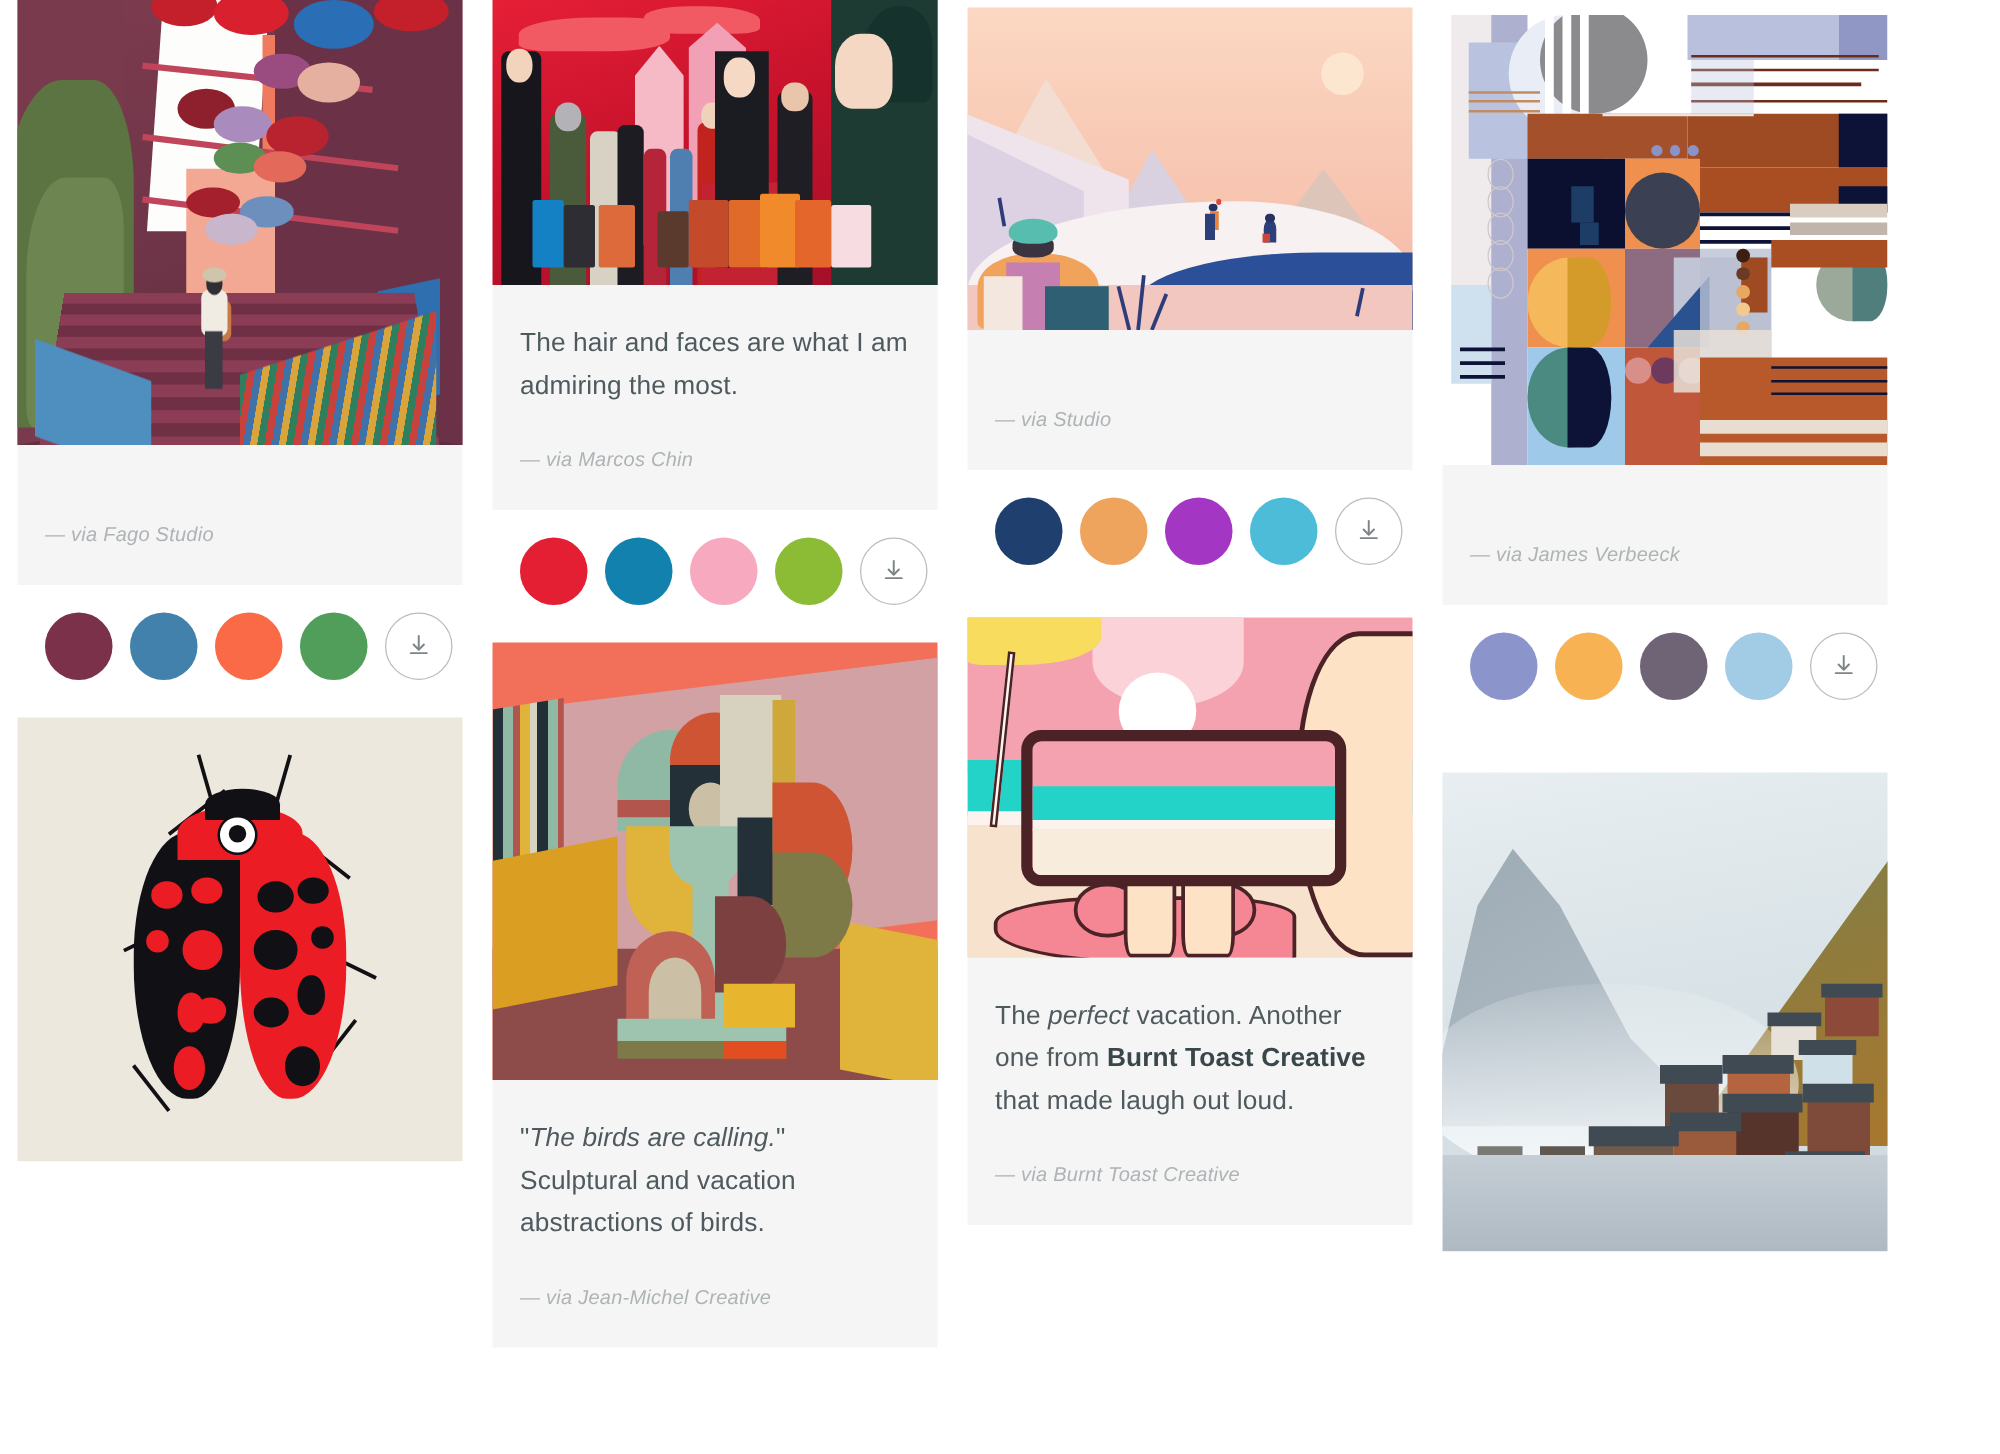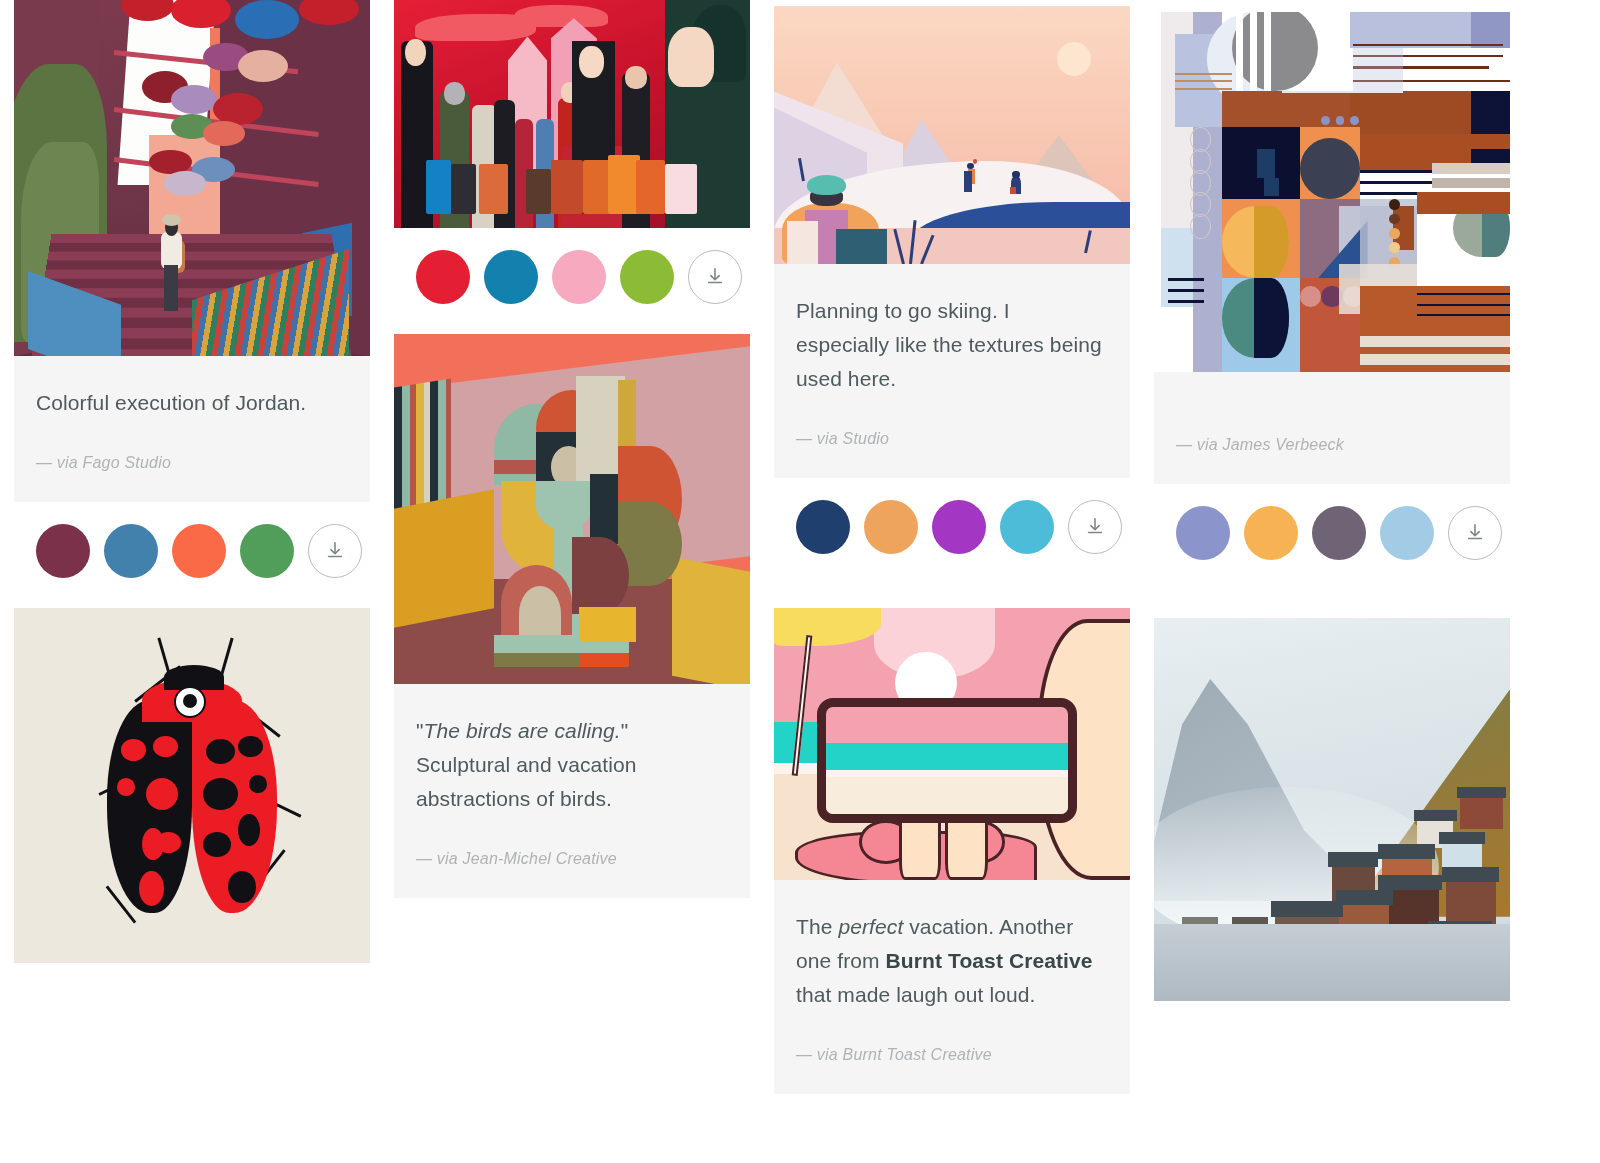--- a/index.html
+++ b/index.html
@@ -212,21 +212,20 @@
         <div class="rail"></div>
         <div class="person">
           <div class="bag"></div>
           <div class="torso"></div>
           <div class="legs"></div>
           <div class="head"></div>
           <div class="hat"></div>
         </div>
       </div>
       <div class="body">
-        <div class="quote">Colorful execution of Jordan.</div>
         <div class="attrib">— via Fago Studio</div>
       </div>
       <div class="palette">
         <div class="sw" style="background:#7b3149"></div>
         <div class="sw" style="background:#4281ab"></div>
         <div class="sw" style="background:#fa6a47"></div>
         <div class="sw" style="background:#509e5a"></div>
         <div class="dl">
           <svg width="22" height="22" viewBox="0 0 24 24" fill="none" stroke="#7d8486" stroke-width="1.7" stroke-linecap="round" stroke-linejoin="round">
             <path d="M12 3v11"></path>
@@ -302,20 +301,24 @@
         <div class="bag" style="left:9%;width:7%;height:24%;background:#1481c4"></div>
         <div class="bag" style="left:16%;width:7%;height:22%;background:#2e2d33"></div>
         <div class="bag" style="left:24%;width:8%;height:22%;background:#dd6a3a"></div>
         <div class="bag" style="left:37%;width:7%;height:20%;background:#5a3a2c"></div>
         <div class="bag" style="left:44%;width:9%;height:24%;background:#c44a2c"></div>
         <div class="bag" style="left:53%;width:8%;height:24%;background:#e06a2a"></div>
         <div class="bag" style="left:60%;width:9%;height:26%;background:#f08a2a"></div>
         <div class="bag" style="left:68%;width:8%;height:24%;background:#e4662a"></div>
         <div class="bag" style="left:76%;width:9%;height:22%;background:#f7dde2"></div>
       </div>
+      <div class="body">
+        <div class="quote">The hair and faces are what I am admiring the most.</div>
+        <div class="attrib">— via Marcos Chin</div>
+      </div>
       <div class="palette">
         <div class="sw" style="background:#e41f33"></div>
         <div class="sw" style="background:#1381ad"></div>
         <div class="sw" style="background:#f7a9c0"></div>
         <div class="sw" style="background:#8cbb36"></div>
         <div class="dl">
           <svg width="22" height="22" viewBox="0 0 24 24" fill="none" stroke="#7d8486" stroke-width="1.7" stroke-linecap="round" stroke-linejoin="round">
             <path d="M12 3v11"></path>
               <path d="M7.5 10.5L12 15l4.5-4.5"></path>
               <path d="M5 18h14"></path>
@@ -394,39 +397,38 @@
           <div class="head"></div>
           <div class="hat"></div>
         </div>
         <div class="grass" style="left:36%;bottom:0;height:14%;transform:rotate(-14deg)"></div>
         <div class="grass" style="left:38%;bottom:0;height:17%;transform:rotate(6deg)"></div>
         <div class="grass" style="left:41%;bottom:0;height:12%;transform:rotate(22deg)"></div>
         <div class="grass" style="left:8%;bottom:32%;height:9%;transform:rotate(-10deg)"></div>
         <div class="grass" style="left:87%;bottom:4%;height:9%;transform:rotate(12deg)"></div>
       </div>
       <div class="body">
-        <div class="quote">Planning to go skiing. I especially like the textures being used here.</div>
         <div class="attrib">— via Studio</div>
       </div>
       <div class="palette">
         <div class="sw" style="background:#1f3f6e"></div>
         <div class="sw" style="background:#eea45d"></div>
         <div class="sw" style="background:#a436c4"></div>
         <div class="sw" style="background:#4cbcd8"></div>
         <div class="dl">
           <svg width="22" height="22" viewBox="0 0 24 24" fill="none" stroke="#7d8486" stroke-width="1.7" stroke-linecap="round" stroke-linejoin="round">
             <path d="M12 3v11"></path>
               <path d="M7.5 10.5L12 15l4.5-4.5"></path>
               <path d="M5 18h14"></path>
           </svg>
         </div>
       </div>
     </div>
 
-    <div class="card" style="margin-top:24px">
+    <div class="card" style="margin-top:12px">
       <div class="thumb art-beach">
         <div class="skypink"></div>
         <div class="skylight"></div>
         <div class="sun"></div>
         <div class="sea"></div>
         <div class="foam"></div>
         <div class="sand"></div>
         <div class="umb"></div>
         <div class="pole"></div>
         <div class="towel"></div>

